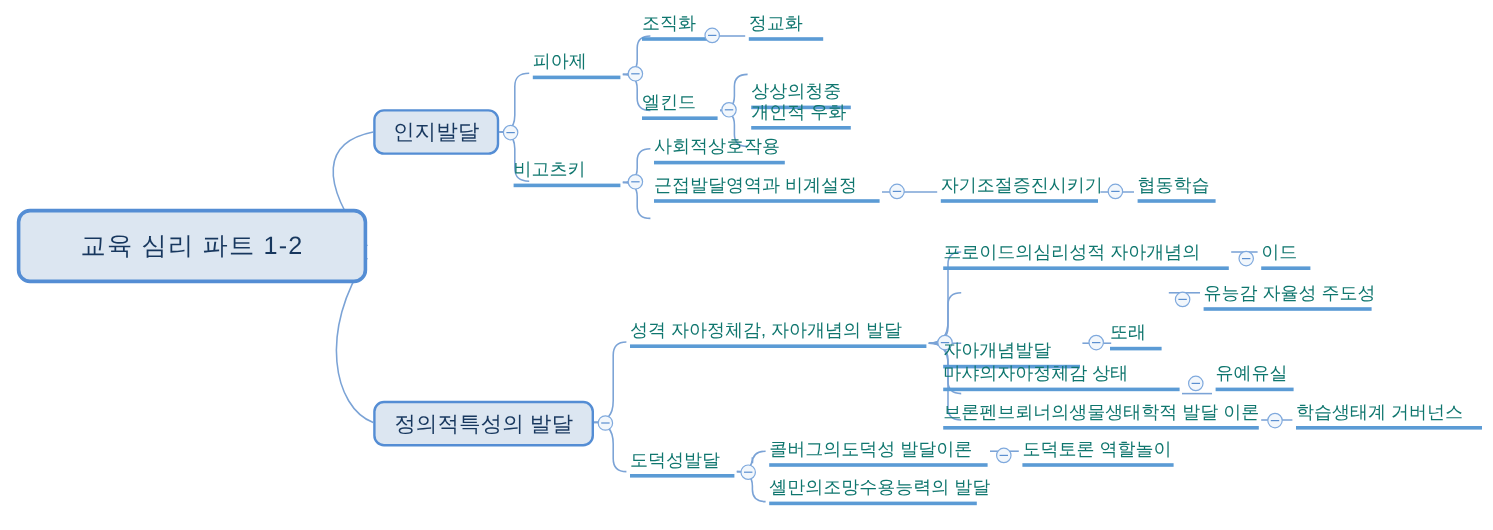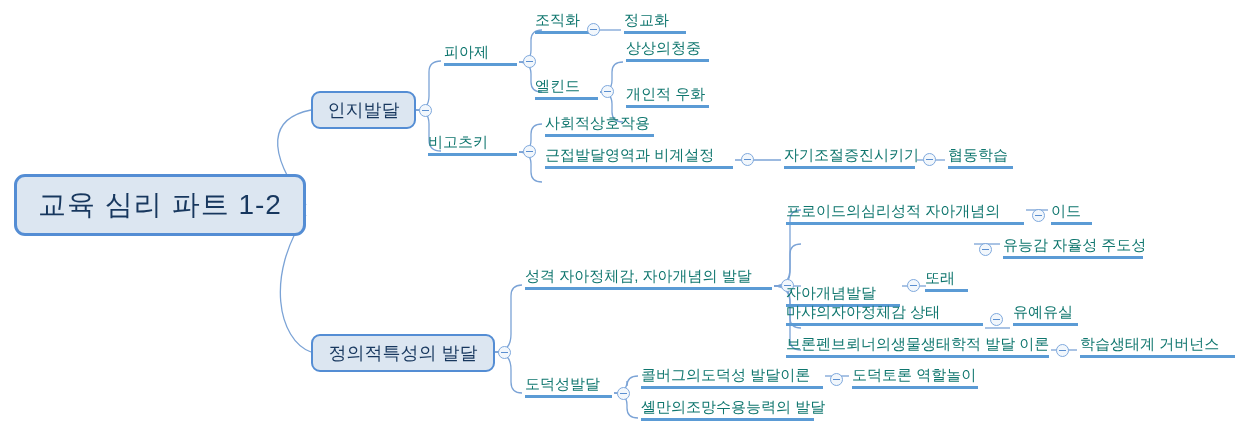--- a/index.html
+++ b/index.html
@@ -16,21 +16,21 @@
 
   
   .root-node{
     position:absolute;
     box-sizing:border-box;
     background:#dce6f1;
     border:3px solid #548dd4;
     border-radius:11px;
     color:#17375e;
     display:flex;align-items:center;justify-content:center;
-    font-size:28px;
+    font-size:21px;
     letter-spacing:1px;
     white-space:nowrap;
   }
 
   
   .branch-node{
     position:absolute;
     box-sizing:border-box;
     background:#dce6f1;
     border:2px solid #548dd4;
@@ -155,21 +155,21 @@
     <span>정교화</span>
     <span class="bar"></span>
   </div>
 
   <div class="topic" style="left:532px;top:77px;width:68px;">
     <span>엘킨드</span>
     <span class="bar"></span>
   </div>
   <div class="toggle" style="left:601px;top:85px;"></div>
 
-  <div class="topic" style="left:623px;top:39px;width:88px;">
+  <div class="topic" style="left:623px;top:68px;width:88px;">
     <span>상상의청중</span>
     <span class="bar"></span>
   </div>
 
   <div class="topic" style="left:623px;top:85px;width:88px;">
     <span>개인적 우화</span>
     <span class="bar"></span>
   </div>
 
   <div class="topic" style="left:425px;top:133px;width:94px;">

